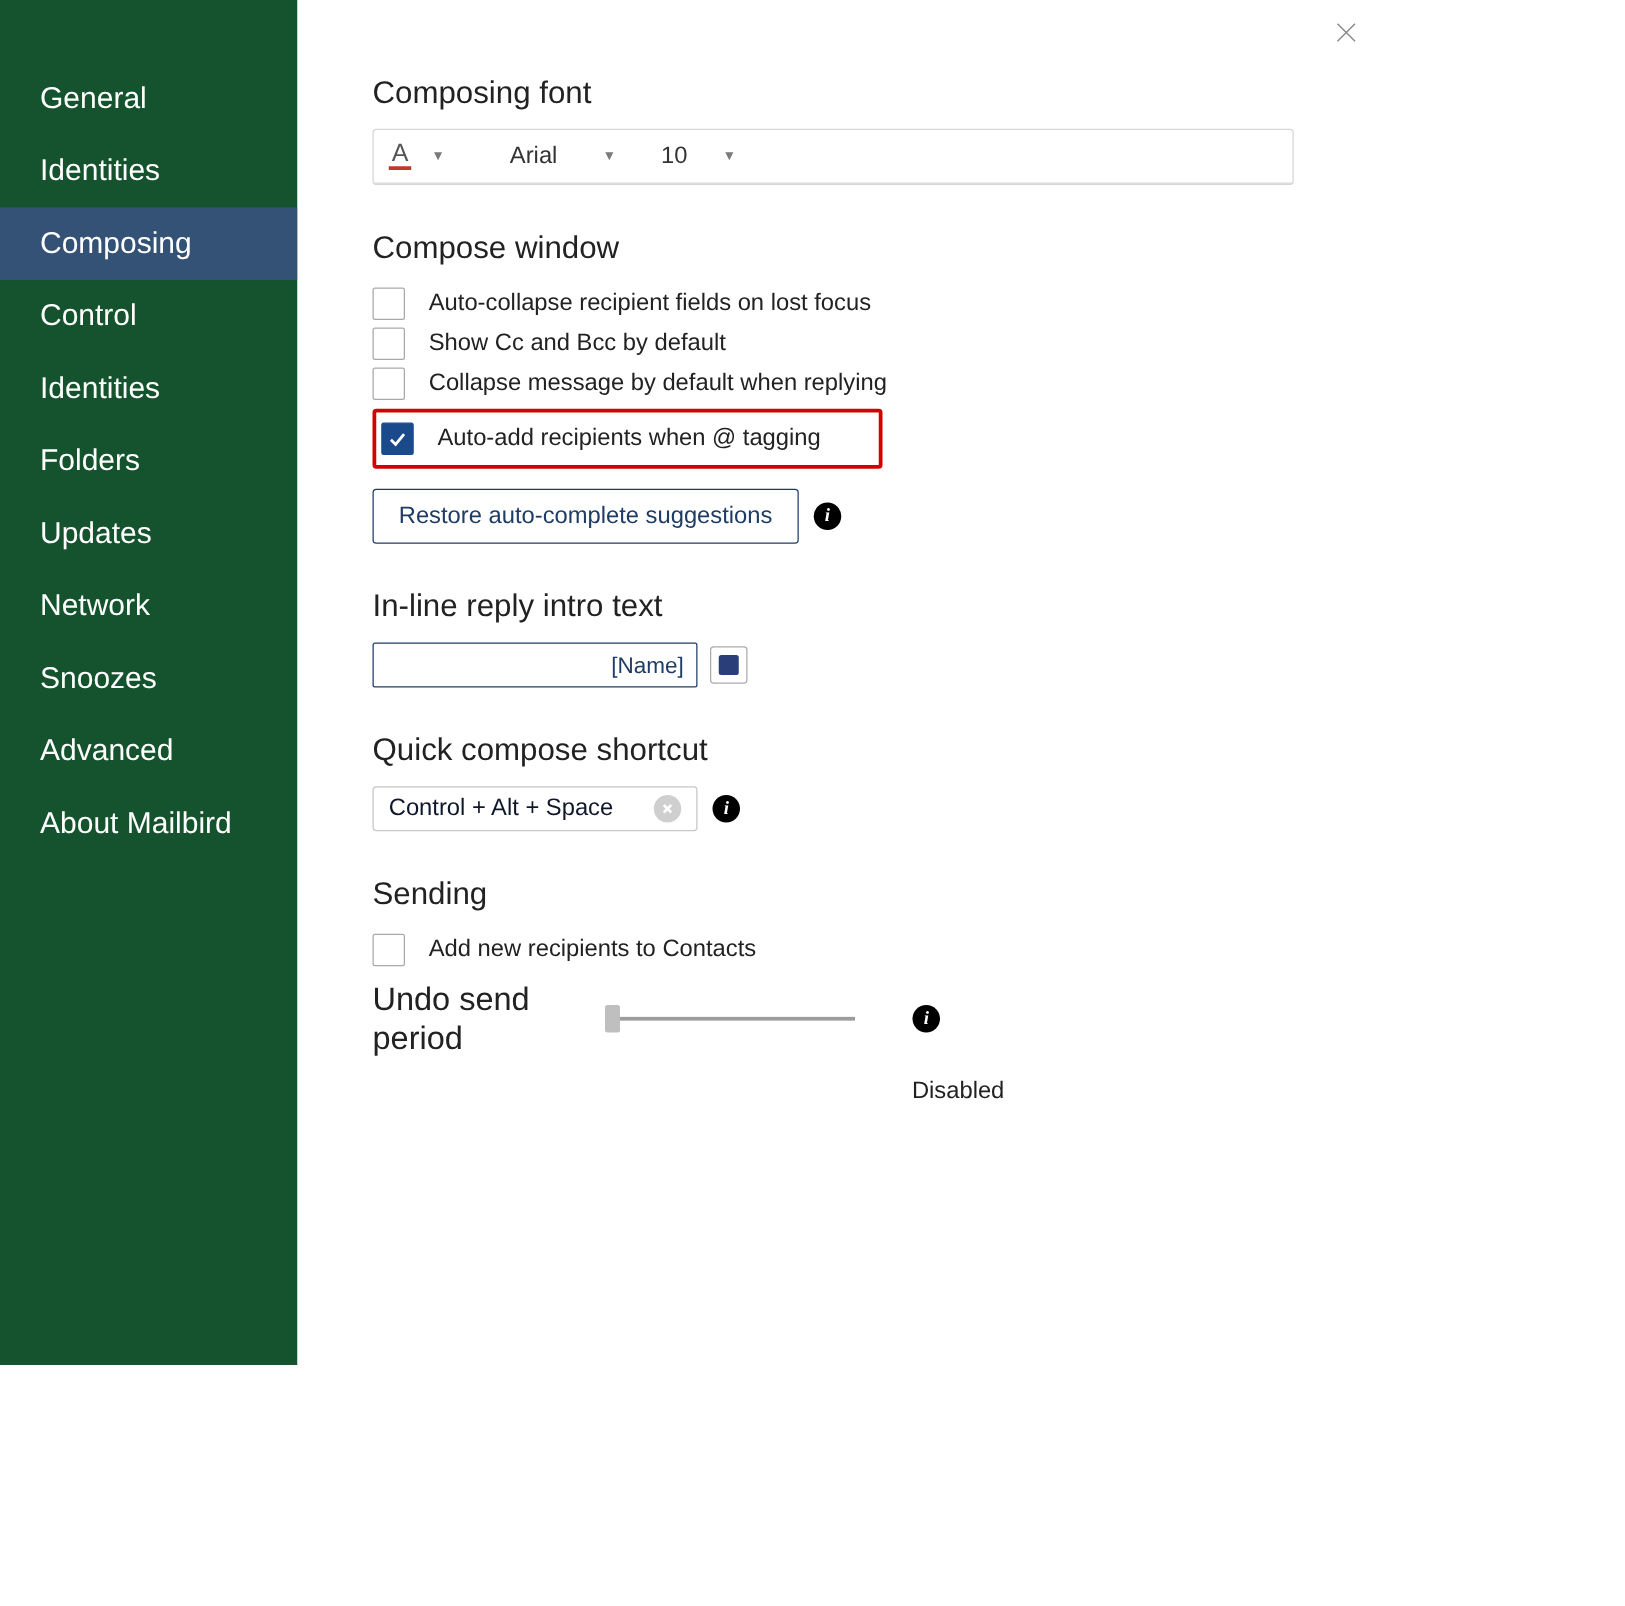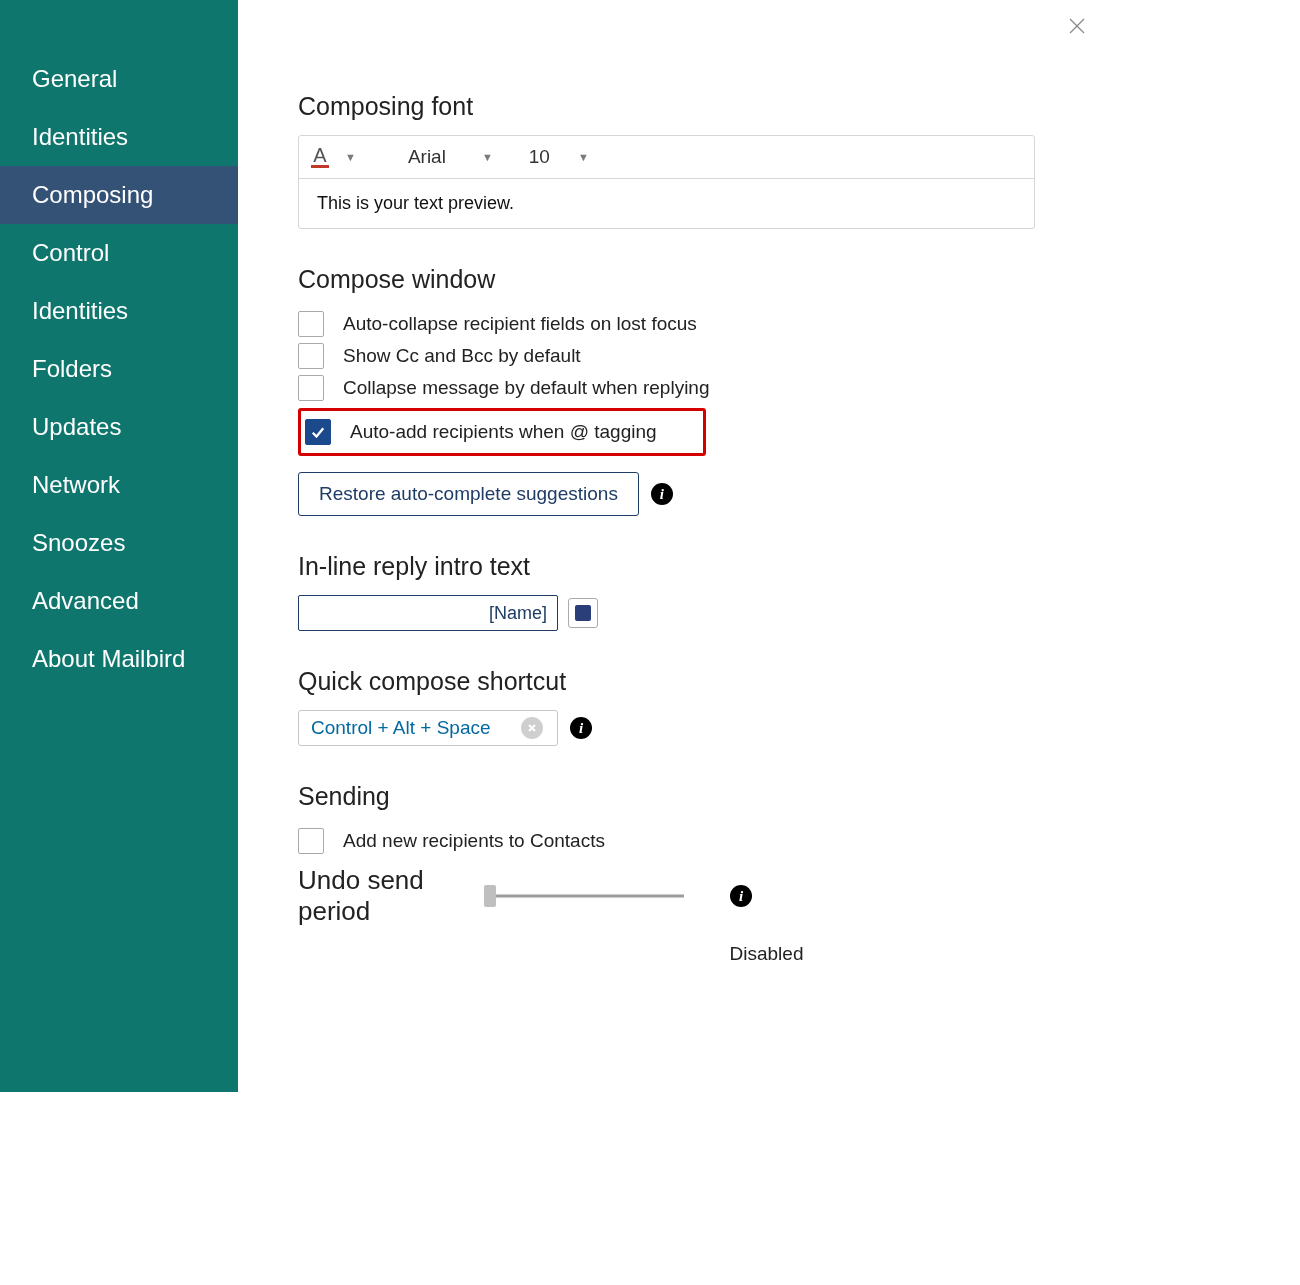--- a/index.html
+++ b/index.html
@@ -11,34 +11,34 @@
   .top-black-tab {
     position: absolute;
     top: 0; left: 395px; width: 155px; height: 16px;
     background: #1a1a1a;
     display: flex; align-items: center; justify-content: center;
   }
   .top-black-tab .grip { width: 55px; height: 4px; background: linear-gradient(#888,#666); border-radius: 1px; }
 
   
   .sidebar {
-    width: 238px; background: #0f766e; color: #fff; padding-top: 50px;
+    width: 238px; background: #14532d; color: #fff; padding-top: 50px;
     flex-shrink: 0;
   }
   .side-item {
     font-size: 24px; font-weight: 300;
     padding: 14px 32px;
     cursor: pointer;
     height: 58px; line-height: 30px;
   }
   .side-item.selected { background: #345176; }
 
   
   .main {
-    flex: 1; background: #fff; position: relative; padding: 92px 70px 0 60px;
+    flex: 1; background: #fff; position: relative; padding: 60px 70px 0 60px;
   }
   .close-x {
     position: absolute; top: 16px; right: 18px; width: 20px; height: 20px;
     cursor: pointer; color: #888;
   }
   .close-x svg { width: 100%; height: 100%; stroke: #888; stroke-width: 1.2; }
 
   h2.section-title {
     font-size: 25px; font-weight: 400; color: #222; margin: 0 0 14px 0;
   }
@@ -95,21 +95,21 @@
   .color-swatch-btn {
     width: 30px; height: 30px; border: 1.5px solid #aaa; border-radius: 3px;
     display: inline-flex; align-items: center; justify-content: center;
     cursor: pointer; margin-left: 10px; vertical-align: middle;
   }
   .color-swatch-btn .inner { width: 16px; height: 16px; background: #2a3e7a; border-radius: 2px; }
 
   .shortcut-box {
     border: 1px solid #c6c6c6; border-radius: 3px;
     padding: 6px 12px; display: inline-flex; align-items: center; gap: 30px;
-    font-size: 19px; color: #0369a1; width: 260px; 
+    font-size: 19px; color: #0f172a; width: 260px; justify-content: space-between;
   }
   .clear-x {
     width: 22px; height: 22px; border-radius: 50%; background: #cfcfcf;
     color: #fff; display: inline-flex; align-items: center; justify-content: center;
     cursor: pointer; font-size: 14px;
   }
 
   
   .slider-row { display: flex; align-items: center; gap: 16px; margin-top: 8px; }
   .slider-label { font-size: 26px; color: #222; width: 170px; }
@@ -169,21 +169,20 @@
         <span class="font-family-sel">
           <span class="label">Arial</span>
           <span class="dropdown-caret">▼</span>
         </span>
 
         <span class="font-size-sel">
           <span class="label">10</span>
           <span class="dropdown-caret">▼</span>
         </span>
       </div>
-      <div class="font-preview">This is your text preview.</div>
     </div>
 
     <div class="spacer"></div>
 
     
     <h2 class="section-title">Compose window</h2>
 
     <div class="check-row">
       <span class="checkbox"></span>
       <span class="check-label">Auto-collapse recipient fields on lost focus</span>

